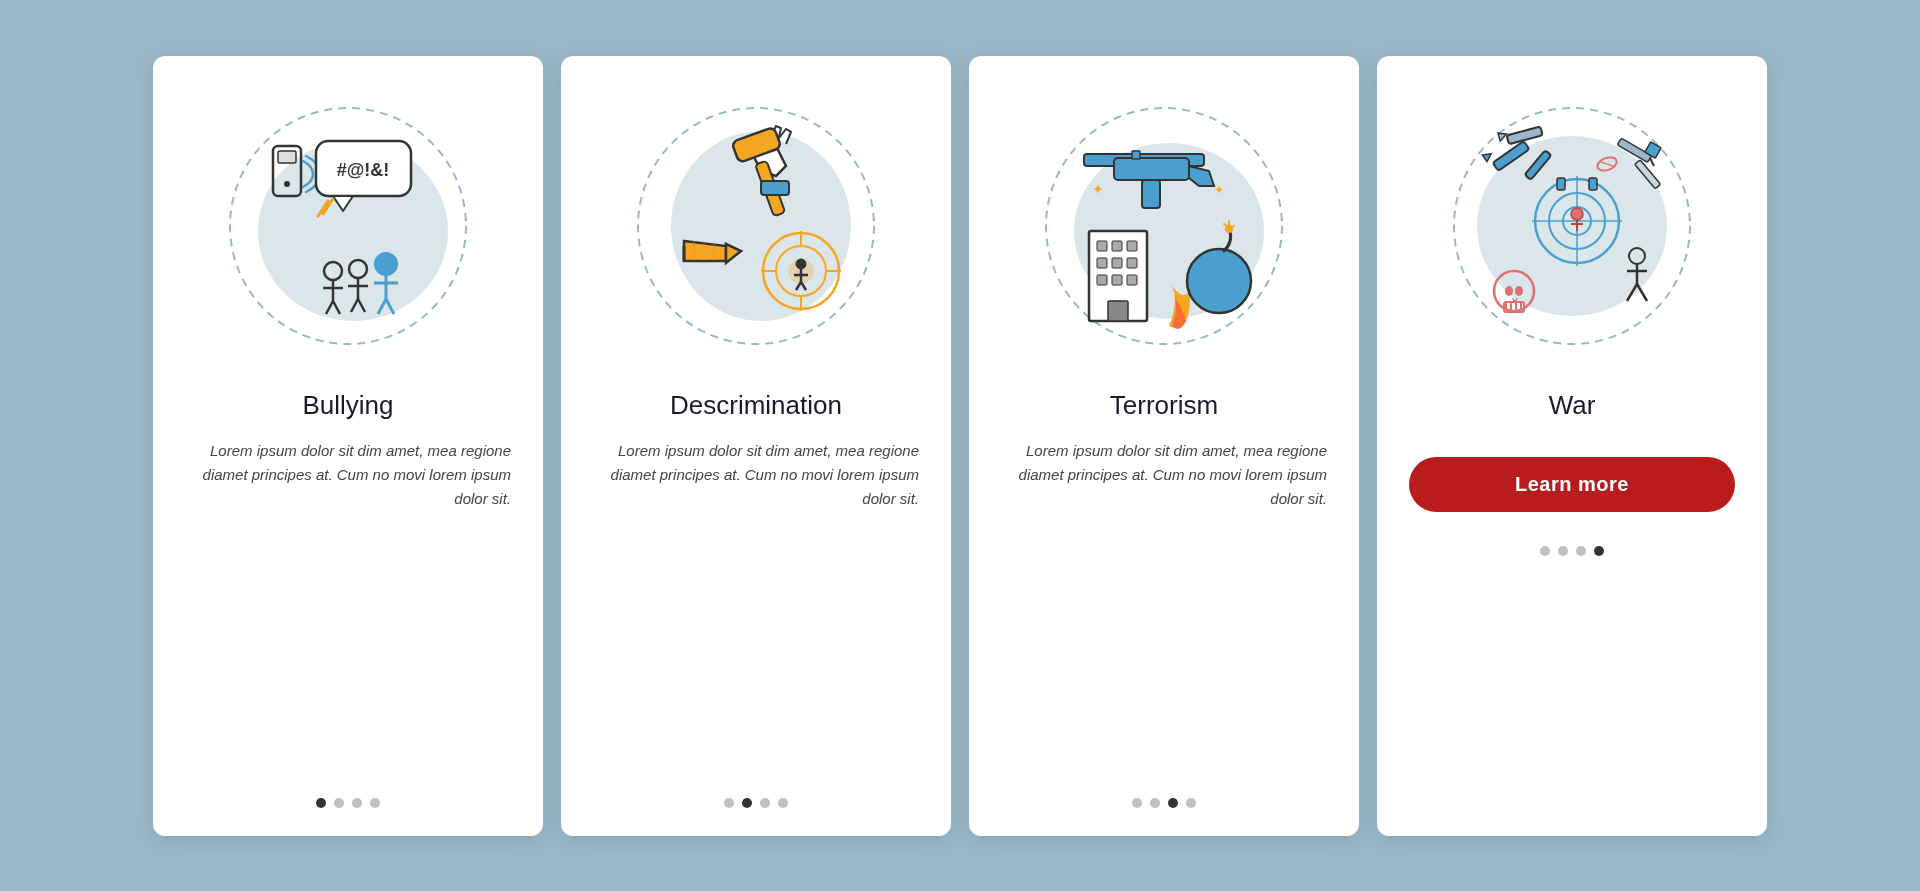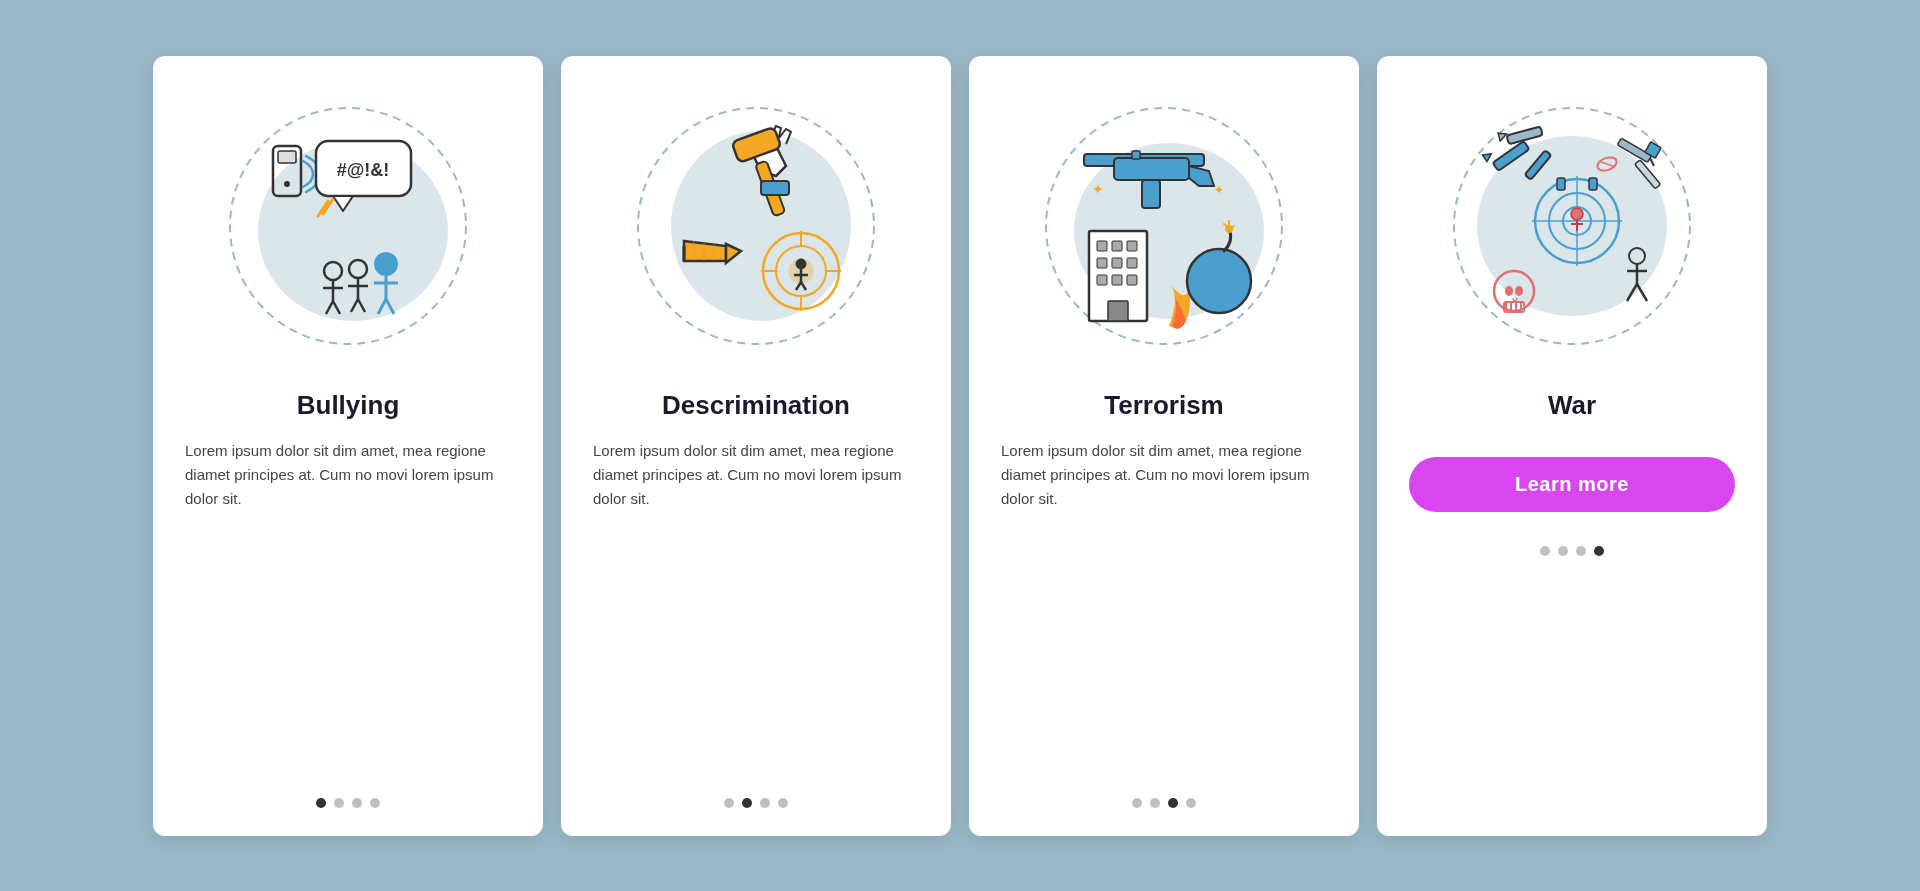--- a/index.html
+++ b/index.html
@@ -38,32 +38,33 @@
       height: 280px;
       position: relative;
       margin-bottom: 24px;
       display: flex;
       align-items: center;
       justify-content: center;
     }
 
     .card-title {
       font-size: 26px;
-      font-weight: 700;
+      font-weight: 400;
       color: #1a1a2e;
       margin-bottom: 18px;
       text-align: center;
     }
 
     .card-text {
       font-size: 15px;
       color: #444;
       line-height: 1.6;
-      text-align: left;
+      text-align: right;
       flex: 1;
+      font-style: italic;
     }
 
     .dots {
       display: flex;
       gap: 8px;
       margin-top: 28px;
       align-items: center;
     }
 
     .dot {
@@ -71,21 +72,21 @@
       height: 10px;
       border-radius: 50%;
       background: #c0c0c0;
     }
 
     .dot.active {
       background: #333;
     }
 
     .learn-more-btn {
-      background: #d946ef;
+      background: #b91c1c;
       color: #fff;
       border: none;
       border-radius: 30px;
       padding: 16px 50px;
       font-size: 20px;
       font-weight: 700;
       cursor: pointer;
       margin-top: 18px;
       margin-bottom: 6px;
       letter-spacing: 0.5px;

